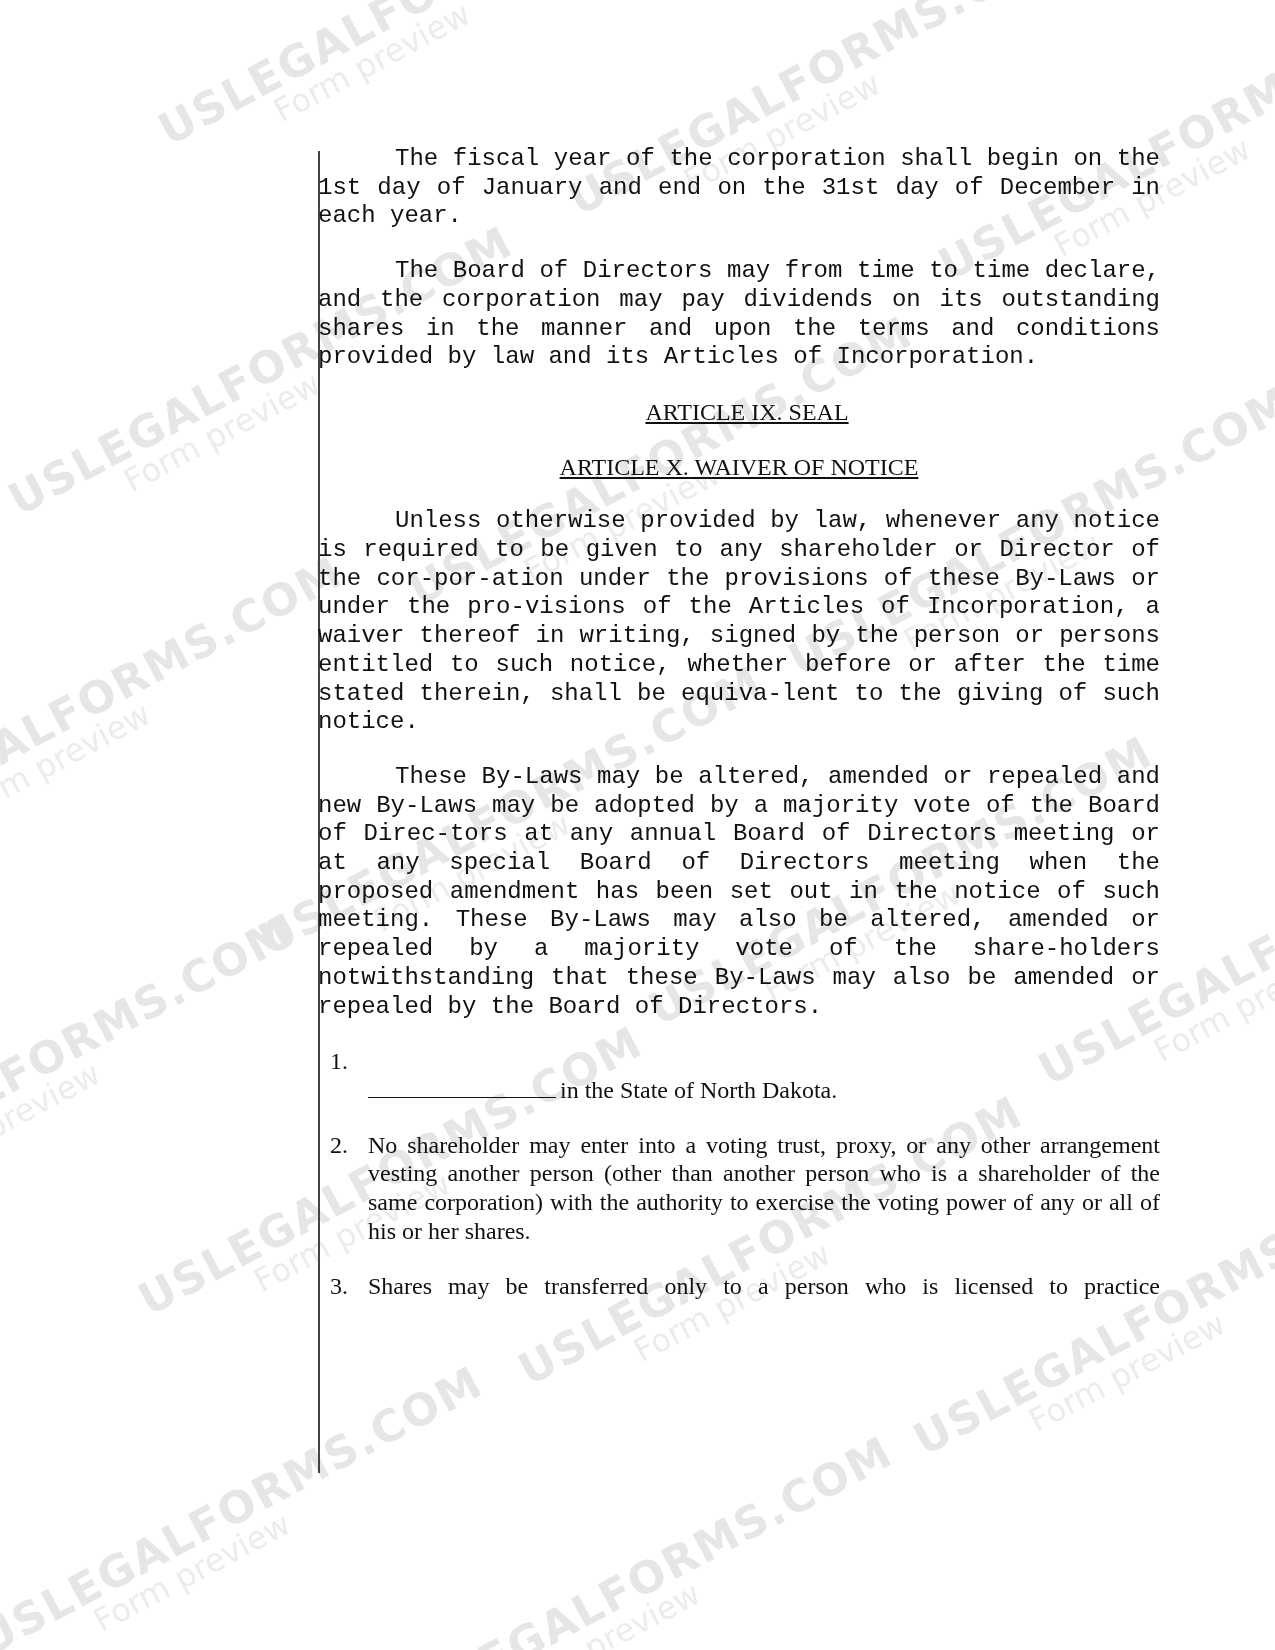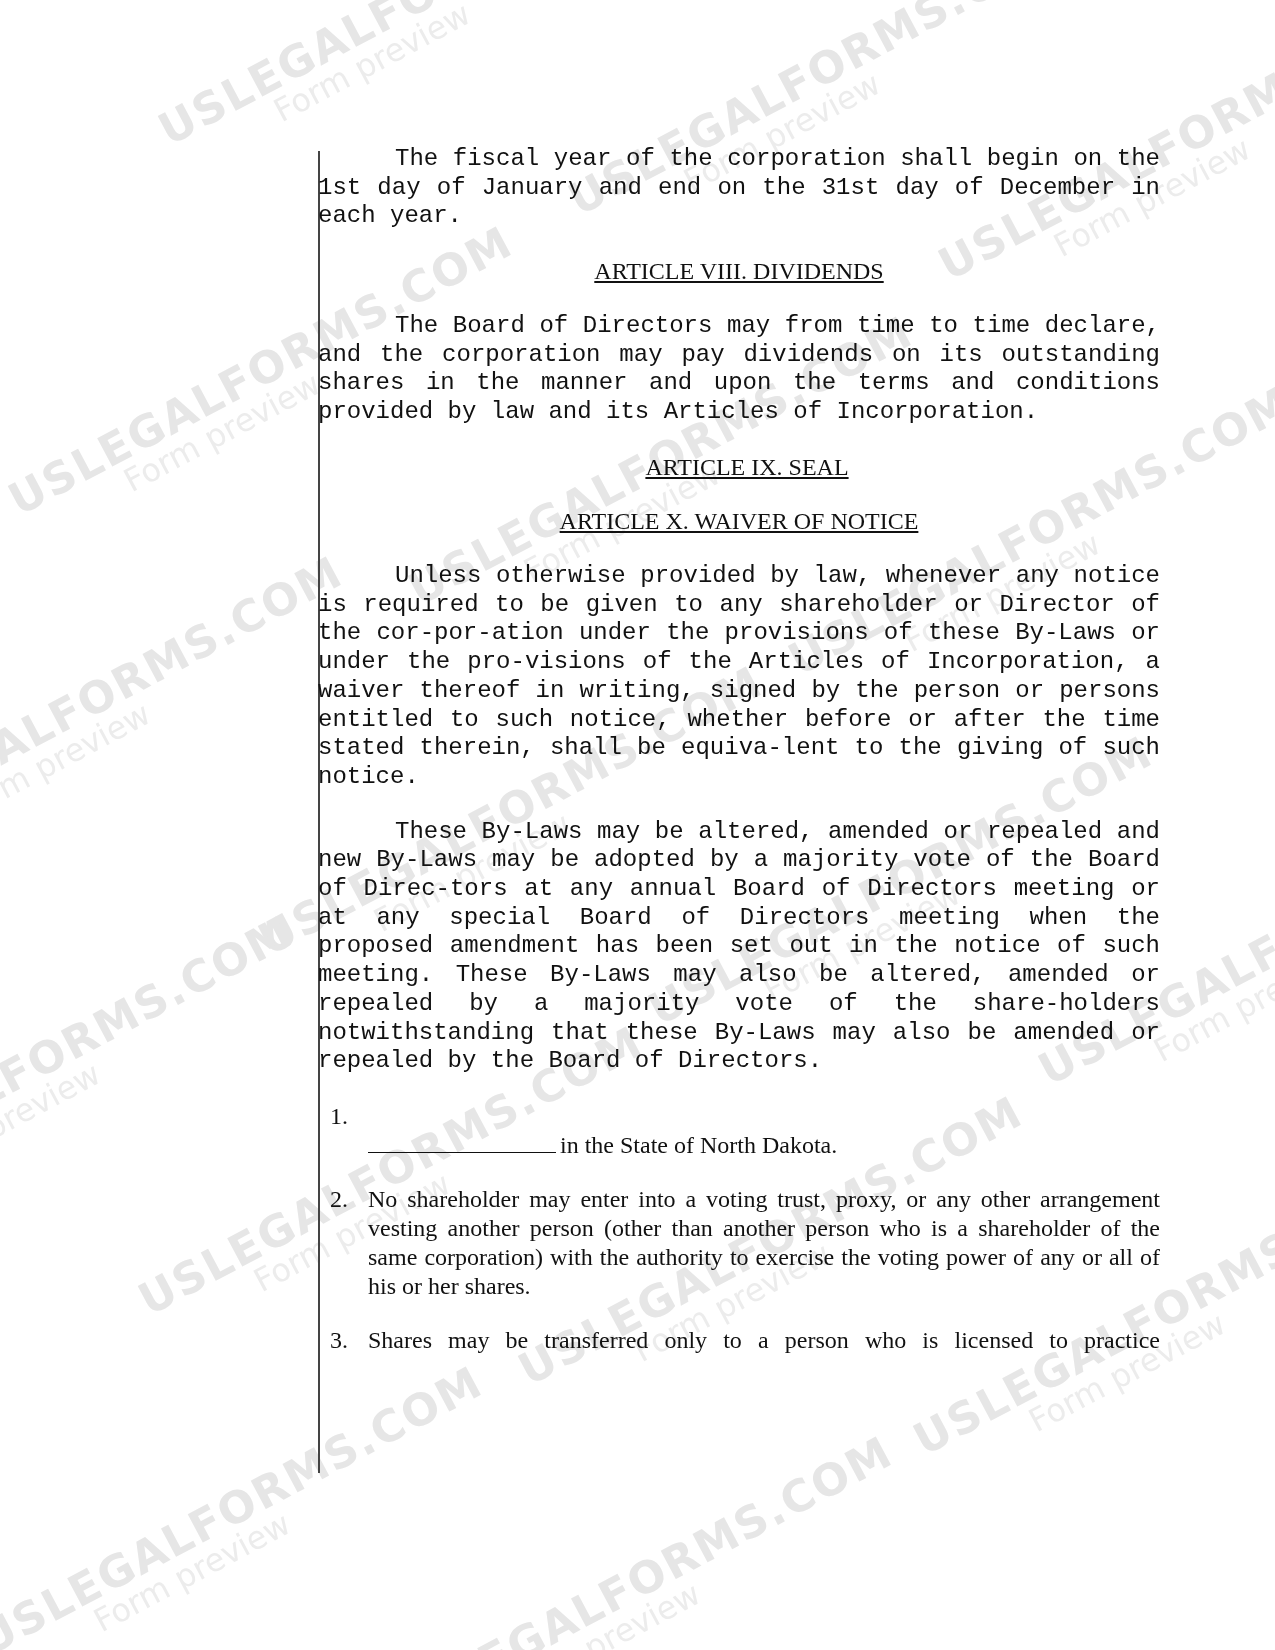--- a/index.html
+++ b/index.html
@@ -89,21 +89,20 @@
       <span class="big">USLEGALFORMS.COM</span>
       <span class="small">Form preview</span>
     </div>
 </div>
 
 <div class="margin-line"></div>
 
 <div class="page">
   <p class="para indent">The fiscal year of the corporation shall begin on the 1st day of January and end on the 31st day of December in each year.</p>
 
-  <p class="heading" style="margin-top:26px;">ARTICLE VIII.  DIVIDENDS</p>
   <p class="para indent" style="margin-top:26px;">The Board of Directors may from time to time declare, and the corporation may pay dividends on its outstanding shares in the manner and upon the terms and conditions provided by law and its Articles of Incorporation.</p>
 
   <p class="heading" style="margin-top:26px;padding-left:16px;">ARTICLE IX.  SEAL</p>
 
   <p class="heading" style="margin-top:26px;">ARTICLE X.  WAIVER OF NOTICE</p>
   <p class="para indent" style="margin-top:26px;">Unless otherwise provided by law, whenever any notice is required to be given to any shareholder or Director of the cor-por-ation under the provisions of these By-Laws or under the pro-visions of the Articles of Incorporation, a waiver thereof in writing, signed by the person or persons entitled to such notice, whether before or after the time stated therein, shall be equiva-lent to the giving of such notice.</p>
 
   <p class="para indent" style="margin-top:26px;">These By-Laws may be altered, amended or repealed and new By-Laws may be adopted by a majority vote of the Board of Direc-tors at any annual Board of Directors meeting or at any special Board of Directors meeting when the proposed amendment has been set out in the notice of such meeting.  These By-Laws may also be altered, amended or repealed by a majority vote of the share-holders notwithstanding that these By-Laws may also be amended or repealed by the Board of Directors.</p>
 
 

